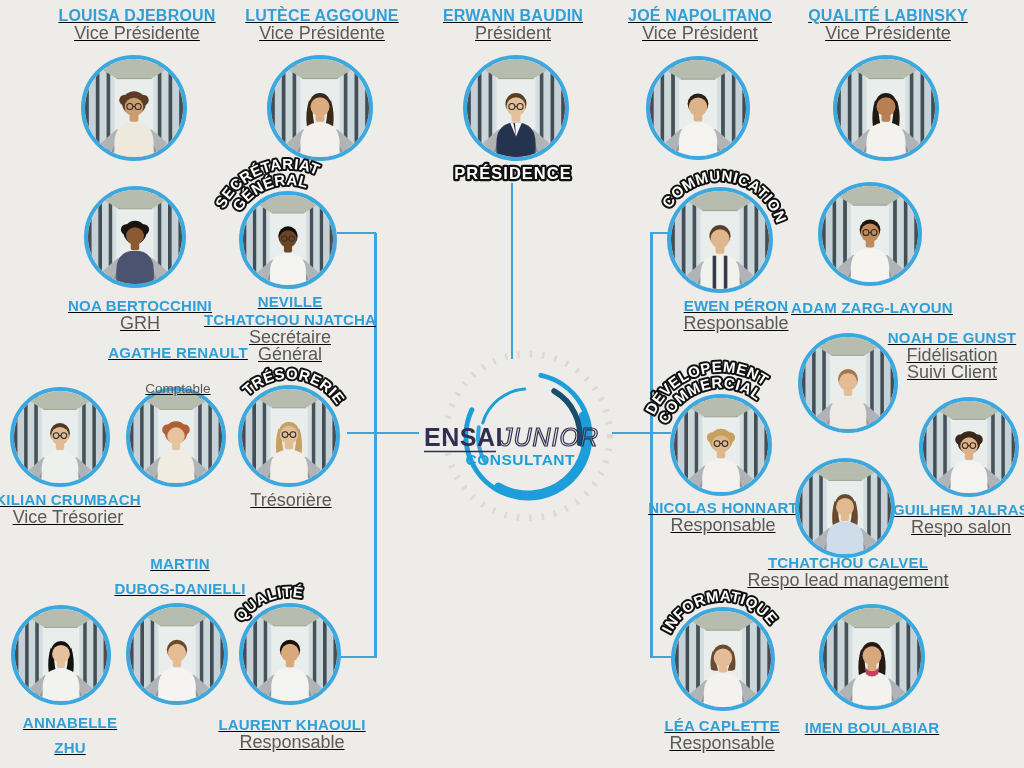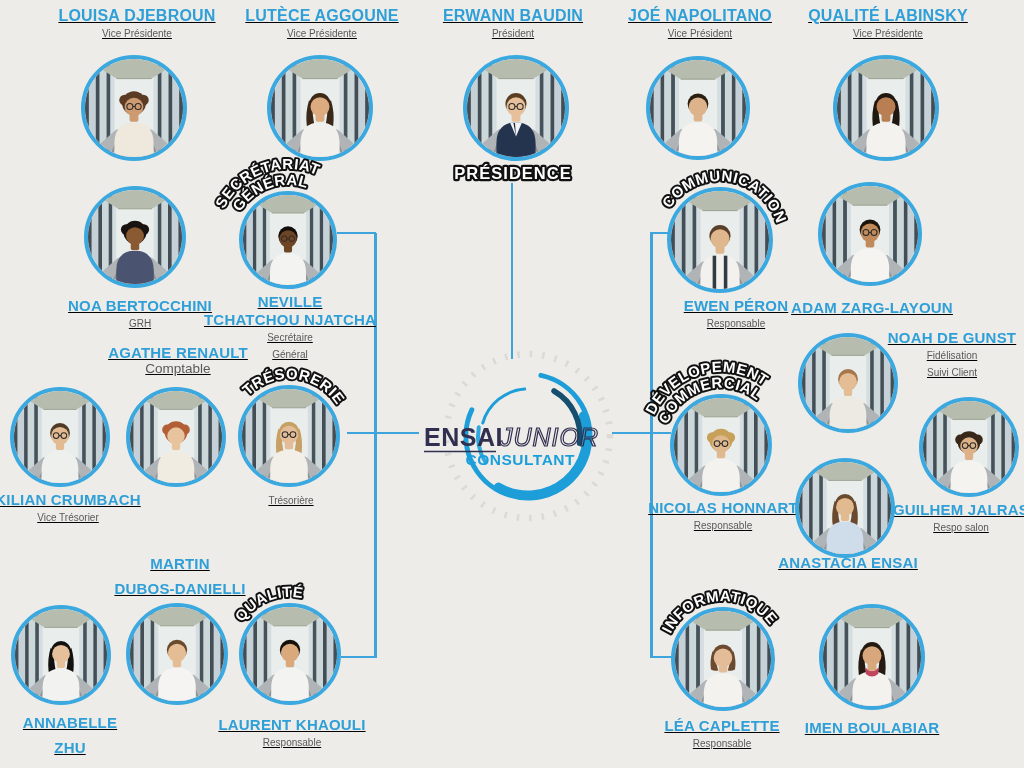--- a/index.html
+++ b/index.html
@@ -4,23 +4,23 @@
 <style>
   html,body{margin:0;padding:0;}
   body{font-family:"Liberation Sans",sans-serif;background:#d8d8d6;}
   #stage{position:relative;width:1024px;height:768px;background:var(--bg,#EDECE9);overflow:hidden;margin:0 auto;font-family:"Liberation Sans",sans-serif;}
   .photo{position:absolute;border-radius:50%;border:4px solid var(--ring,#3BA9DF);overflow:hidden;box-sizing:border-box;background:#cfd6d8;}
   .photo svg{display:block;width:100%;height:100%;}
   .plabel{position:absolute;text-align:center;text-decoration:underline;}
   .pname{color:var(--accent,#2F9FD8);font-weight:bold;font-size:15px;line-height:18px;white-space:pre-line;letter-spacing:.2px;}
   .pname.lg{font-size:16px;line-height:19px;}
   .pname.big{line-height:25px;}
-  .prole{color:var(--rolegray,#595959);font-size:10px;line-height:17px;white-space:pre-line;}
+  .prole{color:var(--rolegray,#595959);font-size:18px;line-height:17px;white-space:pre-line;}
   .tight .pname{line-height:16px;}
-  .tight .prole{line-height:15px;font-size:13.5px;}
+  .tight .prole{line-height:15px;font-size:13.5px;margin-top:20px;}
   .cline{position:absolute;background:var(--line,#3FA3DC);}
   .badge{position:absolute;overflow:visible;}
   .btxt{font-family:"Liberation Sans",sans-serif;font-weight:bold;font-size:15px;fill:#fff;stroke:var(--badgeoutline,#111);stroke-width:4px;paint-order:stroke;stroke-linejoin:round;letter-spacing:.5px;}
   .btxt.flat{font-size:16.5px;stroke-width:4.4px;letter-spacing:1px;}
   #logo{position:absolute;left:418px;top:342px;overflow:visible;}
   #logo text{font-family:"Liberation Sans",sans-serif;}
 </style>
 </head>
 <body>
 
@@ -627,21 +627,22 @@
           <line x1="64" y1="76" x2="74" y2="100" stroke="#8e9294" stroke-width="2"></line>
           <path d="M38.8,42 Q35,54 36.5,68 Q40,71 45,70 Q41.5,56 42.8,46 Z" fill="#6A4A2E"></path>
           <path d="M61.2,42 Q65,54 63.5,68 Q60,71 55,70 Q58.5,56 57.2,46 Z" fill="#6A4A2E"></path>
           <path d="M30,100 L30,86 Q30,68 45,65 L55,65 Q70,68 70,86 L70,100 Z" fill="#CFDCEA"></path>
           <rect x="45.5" y="55" width="9" height="9" rx="2" fill="#E2BA90"></rect>
           <circle cx="50" cy="45.6" r="10.8" fill="#6A4A2E"></circle>
           <circle cx="50" cy="48.8" r="9.7" fill="#E2BA90"></circle>
         </svg>
       </div>
       <div class="plabel" style="left:738px;top:554px;width:220px">
-        <div class="pname">ANASTACIA ENSAI</div>
+        <div class="pname">TCHATCHOU CALVEL</div>
+        <div class="prole">Respo lead management</div>
       </div>
     </div>
     <div class="person">
       <div class="photo" style="left:11px;top:605px;width:100px;height:100px">
         <svg viewBox="0 0 100 100" preserveAspectRatio="none">
           <rect width="100" height="100" fill="#dfe4e4"></rect>
           <rect x="30" y="16" width="40" height="60" fill="#e9edec"></rect>
           <rect x="0" y="0" width="4" height="100" fill="#424d55"></rect>
           <rect x="96" y="0" width="4" height="100" fill="#424d55"></rect>
           <rect x="4" y="0" width="7" height="100" fill="#c5d1d6"></rect>

